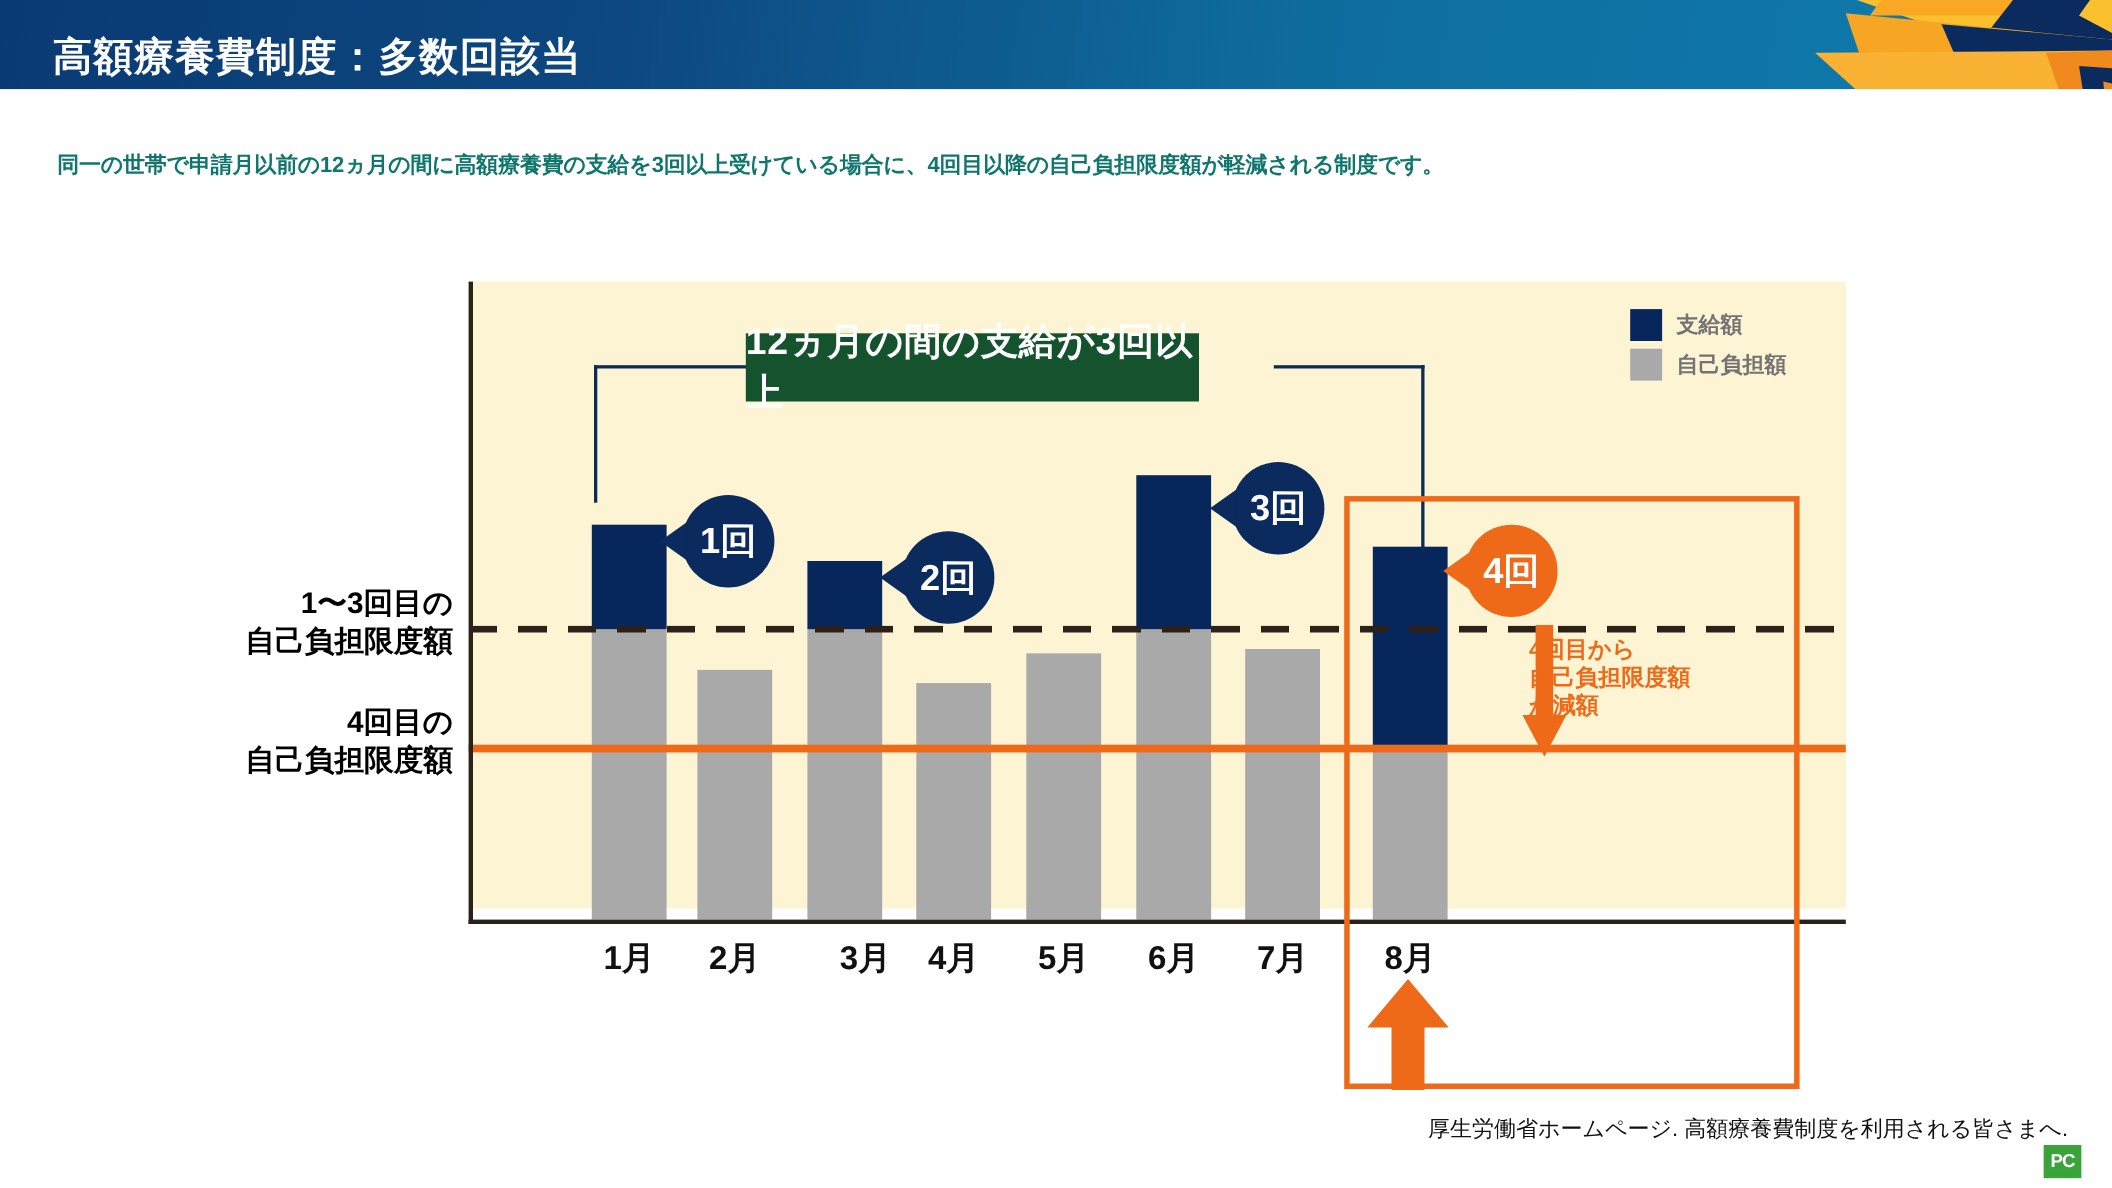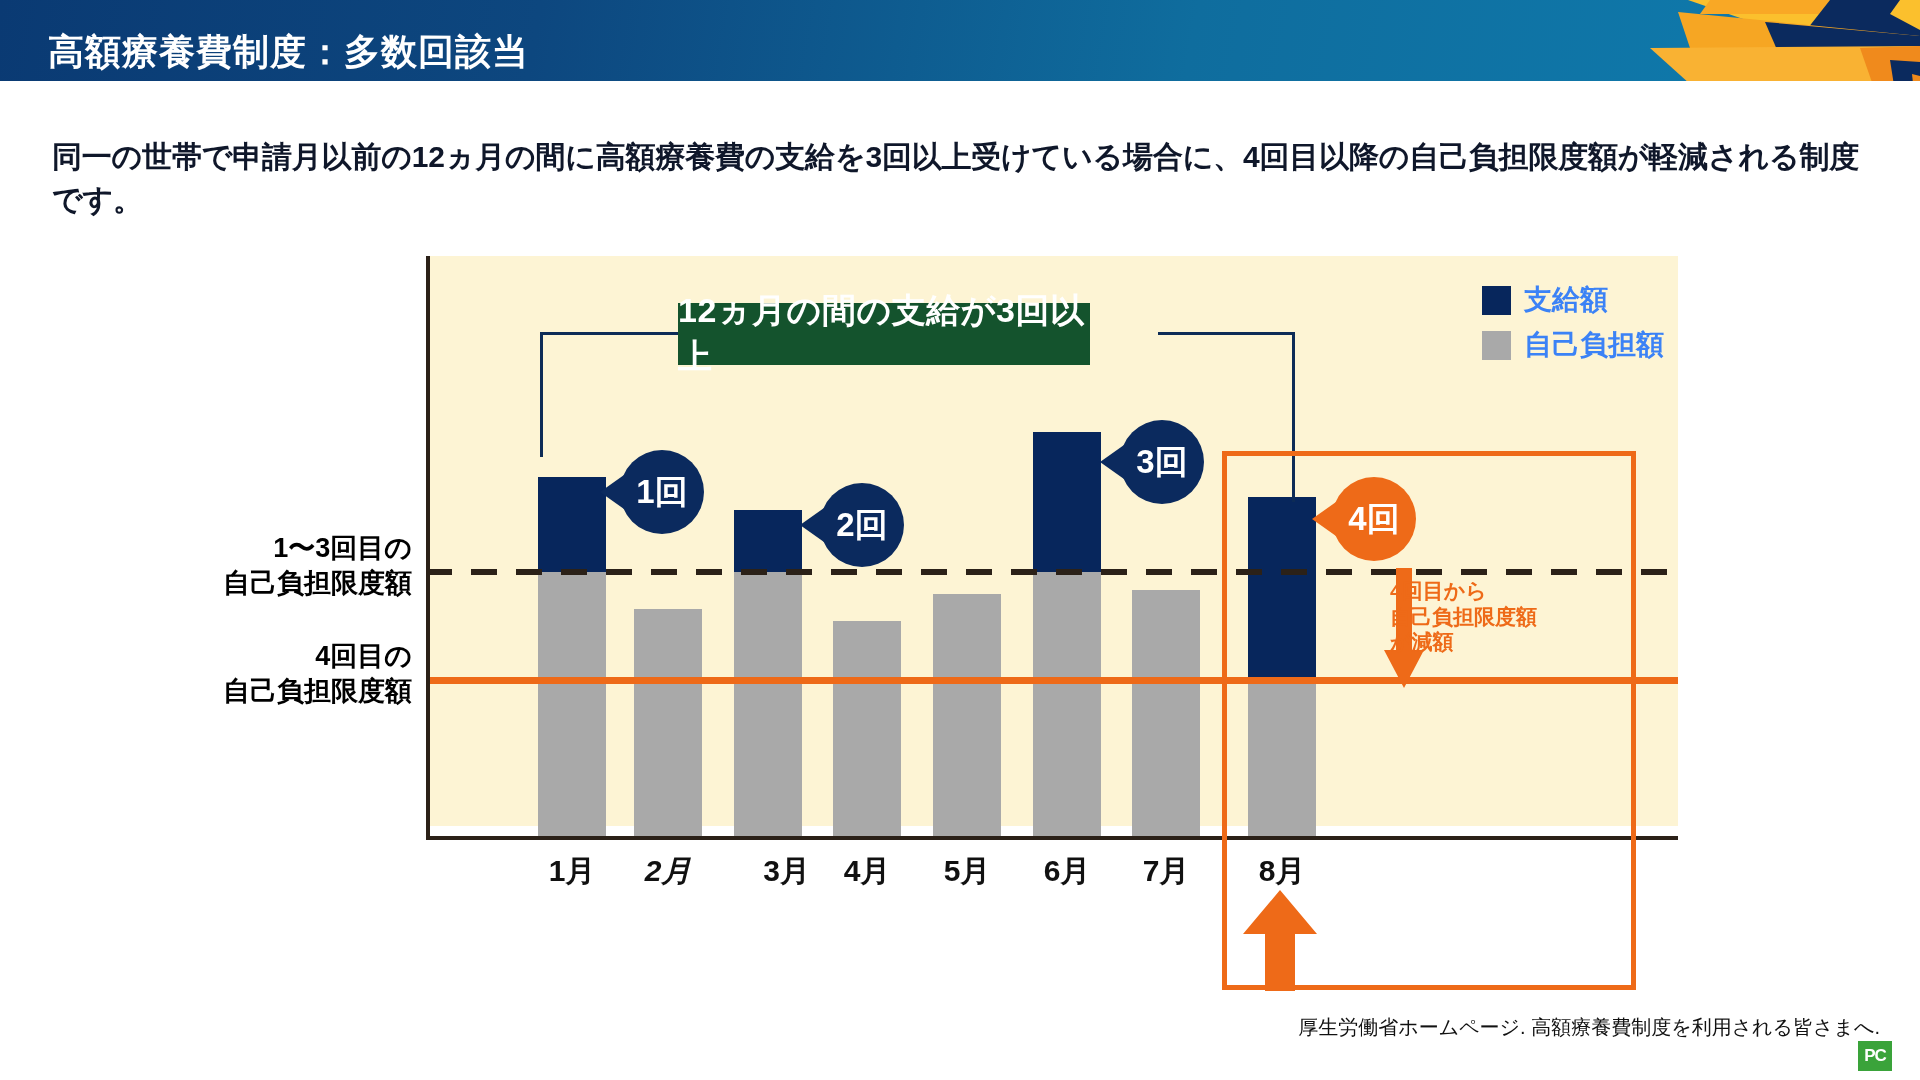--- a/index.html
+++ b/index.html
@@ -16,21 +16,21 @@
   }
   .header-title{
     position:absolute;left:48px;top:28px;
     color:#ffffff;font-size:36px;font-weight:bold;letter-spacing:1px;
     white-space:nowrap;
   }
   .hdeco{position:absolute;top:0;right:0;width:360px;height:111px;}
   
   .lead{
     position:absolute;left:52px;top:136px;width:1830px;
-    color:#0f172a;font-size:30px;font-weight:bold;line-height:1.42;
+    color:#0f766e;font-size:20px;font-weight:bold;line-height:1.42;
     letter-spacing:-0.2px;
   }
   
   .chart-wrap{position:absolute;left:0;top:0;width:1920px;height:1080px;}
   .plot-bg{
     position:absolute;left:428px;top:256px;width:1250px;height:570px;
     background:#fdf4d4;
   }
   .axis-y{
     position:absolute;left:426px;top:256px;width:4px;height:584px;
@@ -79,21 +79,21 @@
   .bub-navy{background:#0b2a5e;}
   .bub-orange{background:#ee6a18;}
   .bub-tail{
     position:absolute;width:0;height:0;
     border-top:17px solid transparent;border-bottom:17px solid transparent;
   }
   
   .legend{position:absolute;left:1482px;top:281px;}
   .lg-row{display:flex;align-items:center;margin-bottom:7px;}
   .lg-sw{width:29px;height:29px;margin-right:13px;}
-  .lg-txt{font-size:28px;font-weight:bold;color:#3b82f6;}
+  .lg-txt{font-size:20px;font-weight:bold;color:#737373;}
   
   .hl-box{
     position:absolute;left:1222px;top:451px;width:414px;height:539px;
     border:5px solid #ee6a18;box-sizing:border-box;background:transparent;
   }
   .down-arrow{position:absolute;left:1384px;top:568px;width:40px;height:120px;}
   .up-arrow{position:absolute;left:1243px;top:890px;width:74px;height:101px;}
   .orange-note{
     position:absolute;left:1390px;top:578px;color:#ee6a18;
     font-size:21px;font-weight:bold;line-height:1.22;white-space:nowrap;
@@ -166,21 +166,21 @@
   <div class="bar bar-gray" style="left:1248px;top:680px;width:68px;height:156px;"></div>
   <div class="bar bar-navy" style="left:1248px;top:497px;width:68px;height:183px;"></div>
 
   <div class="dash-line"></div>
   <div class="orange-line"></div>
 
   <div class="axis-y"></div>
   <div class="axis-x"></div>
 
   <div class="mlab" style="left:524px;">1月</div>
-  <div class="mlab" style="left:620px;font-style:italic;">2月</div>
+  <div class="mlab" style="left:620px;">2月</div>
   <div class="mlab" style="left:714px;text-align:right;">3月</div>
   <div class="mlab" style="left:819px;">4月</div>
   <div class="mlab" style="left:919px;">5月</div>
   <div class="mlab" style="left:1019px;">6月</div>
   <div class="mlab" style="left:1118px;">7月</div>
   <div class="mlab" style="left:1234px;">8月</div>
 
   <div class="brk-l"></div>
   <div class="brk-r"></div>
   <div class="brk-t1"></div>

